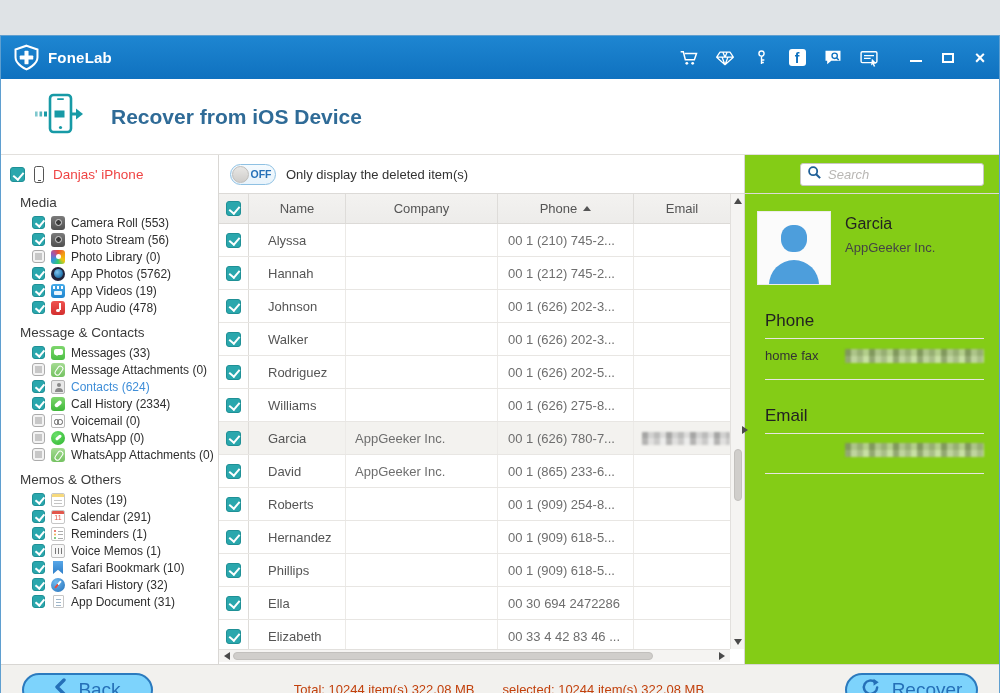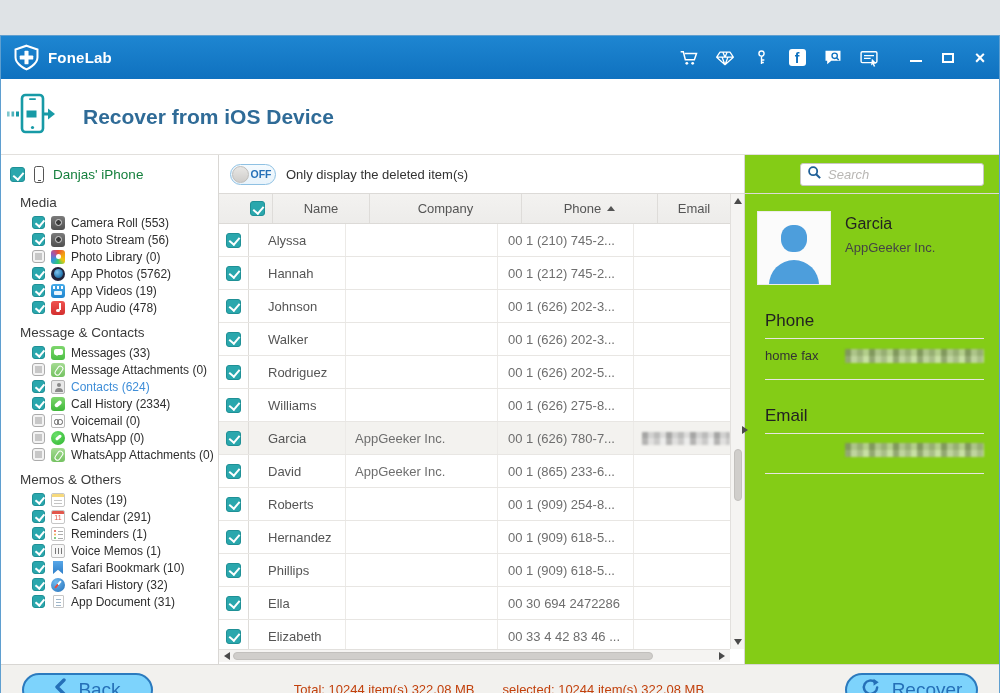--- a/index.html
+++ b/index.html
@@ -19,30 +19,30 @@
   .tb-ic { width:20px; height:20px; display:flex; align-items:center; justify-content:center; cursor:pointer; }
   .fb-badge { width:17px; height:17px; background:#fff; border-radius:3px; color:#0f71bf;
               font-weight:bold; font-size:14px; display:flex; align-items:center; justify-content:center; }
   .win-controls { display:flex; align-items:center; gap:18px; margin-left:14px; }
   .wc { width:14px; height:14px; position:relative; cursor:pointer; }
   .wc-min::after { content:""; position:absolute; left:1px; right:1px; bottom:3px; height:2px; background:#fff; }
   .wc-max::after { content:""; position:absolute; inset:2px 1px; border:2px solid #fff; }
   .wc-close { color:#fff; font-size:18px; line-height:14px; text-align:center; font-weight:bold; }
 
   
-  .pagehead { height:75px; flex:0 0 75px; background:#fff; display:flex; align-items:center; padding-left:4px; }
+  .pagehead { height:75px; flex:0 0 75px; background:#fff; display:flex; align-items:center; padding-left:32px; }
   .page-title { color:#2f6b97; font-size:21px; font-weight:600; margin-left:26px; }
 
   
   .content { flex:1; display:flex; border-top:1px solid #e2e0dd; min-height:0; }
 
   
   .sidebar { width:218px; flex:0 0 218px; border-right:1px solid #d9d7d4; padding:8px 0 0 0; overflow:hidden; }
   .device-row { display:flex; align-items:center; gap:9px; padding:3px 0 3px 9px; }
-  .device-label { font-size:13.5px; color:#15803d; }
+  .device-label { font-size:13.5px; color:#ef4444; }
   .device-phone { width:10px; height:17px; border:1.5px solid #555; border-radius:2.5px; position:relative; }
   .device-phone::after { content:""; position:absolute; bottom:1px; left:2.5px; width:3px; height:1px; background:#555; }
   .section-title { font-size:13.5px; color:#3b3b3b; margin:9px 0 4px 19px; }
   .tree-item { display:flex; align-items:center; gap:6px; height:17px; padding-left:31px; cursor:default; }
   .tree-label { font-size:12px; color:#2e2e2e; white-space:nowrap; }
   .tree-label.sel { color:#3f8ed8; }
 
   
   .cb { width:13px; height:13px; border-radius:3px; position:relative; flex:0 0 13px; cursor:pointer; }
   .cb.on { background:#2aa7ad; border:1px solid #1f9096; }
@@ -119,21 +119,21 @@
   .toggle-row { height:38px; flex:0 0 38px; display:flex; align-items:center; padding-left:11px; gap:10px; }
   .toggle { width:46px; height:21px; border:1px solid #8fc1e3; border-radius:11px; background:linear-gradient(#f4fafe,#e8f3fb);
             display:flex; align-items:center; cursor:pointer; position:relative; }
   .toggle .knob { width:17px; height:17px; border-radius:50%; margin-left:1px;
                   background:linear-gradient(#e8e7e5,#cfcdca); border:1px solid #bfbdba; }
   .toggle .state { flex:1; text-align:center; font-size:10.5px; font-weight:bold; color:#2570b8; padding-right:2px; }
   .toggle-label { font-size:13px; color:#333; }
 
   .grid-area { flex:1; position:relative; padding-right:14px; border-top:1px solid #dcdad7; display:flex; flex-direction:column; min-height:0; }
   .grid-header { height:30px; flex:0 0 30px; display:flex; background:linear-gradient(#f3f2f0,#edecea);
-                 border-bottom:1px solid #dcdad7; align-items:center;padding-left:24px; }
+                 border-bottom:1px solid #dcdad7; align-items:center; }
   .gh-cell { font-size:13px; color:#555; text-align:center; border-right:1px solid #dedcd9; height:100%;
              display:flex; align-items:center; justify-content:center; gap:6px; cursor:pointer; }
   .col-check { width:30px; flex:0 0 30px; display:flex; align-items:center; justify-content:center; border-right:1px solid #dedcd9; height:100%; }
   .col-0 { width:97px; flex:0 0 97px; }
   .col-1 { width:152px; flex:0 0 152px; }
   .col-2 { width:136px; flex:0 0 136px; }
   .col-3 { flex:1; border-right:none !important; }
   .sort-asc { width:0; height:0; border-left:4px solid transparent; border-right:4px solid transparent; border-bottom:5px solid #555; }
 
   .grid-body { flex:1; overflow:hidden; }

